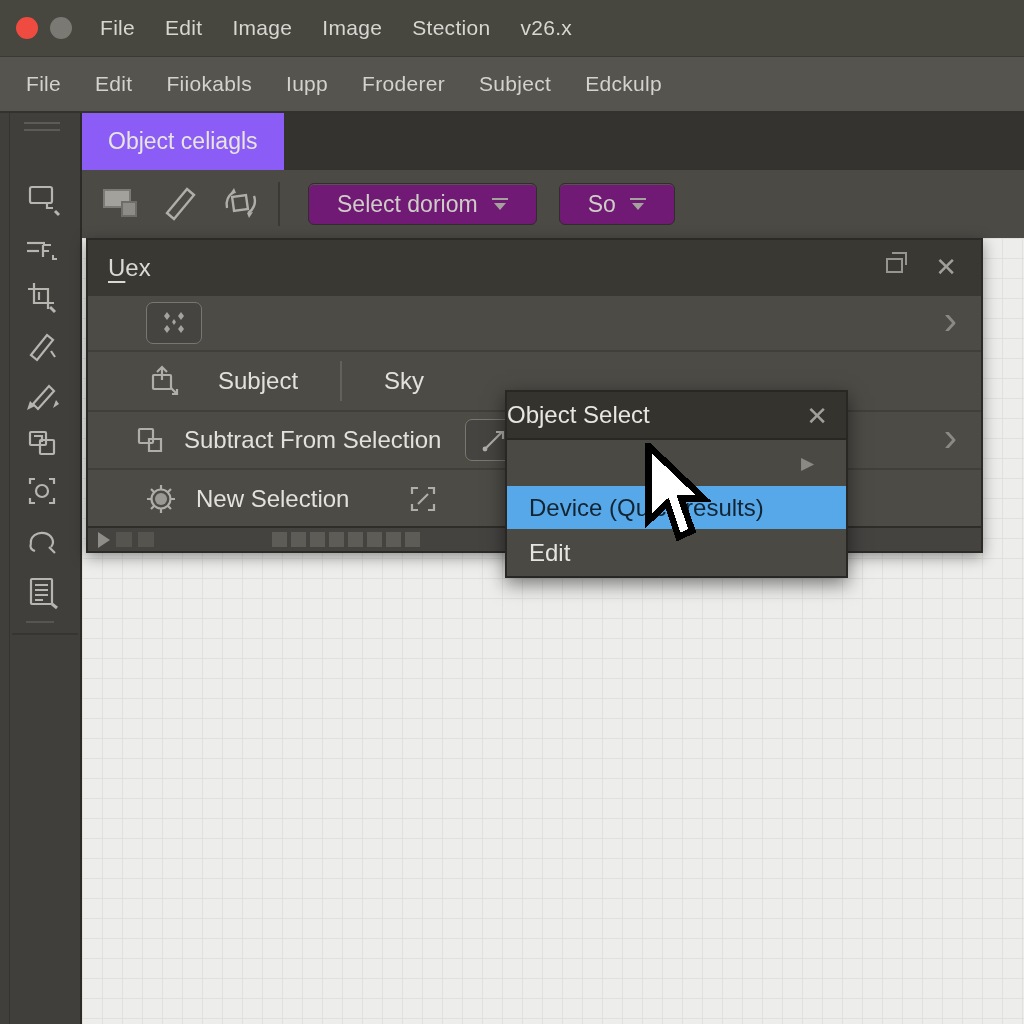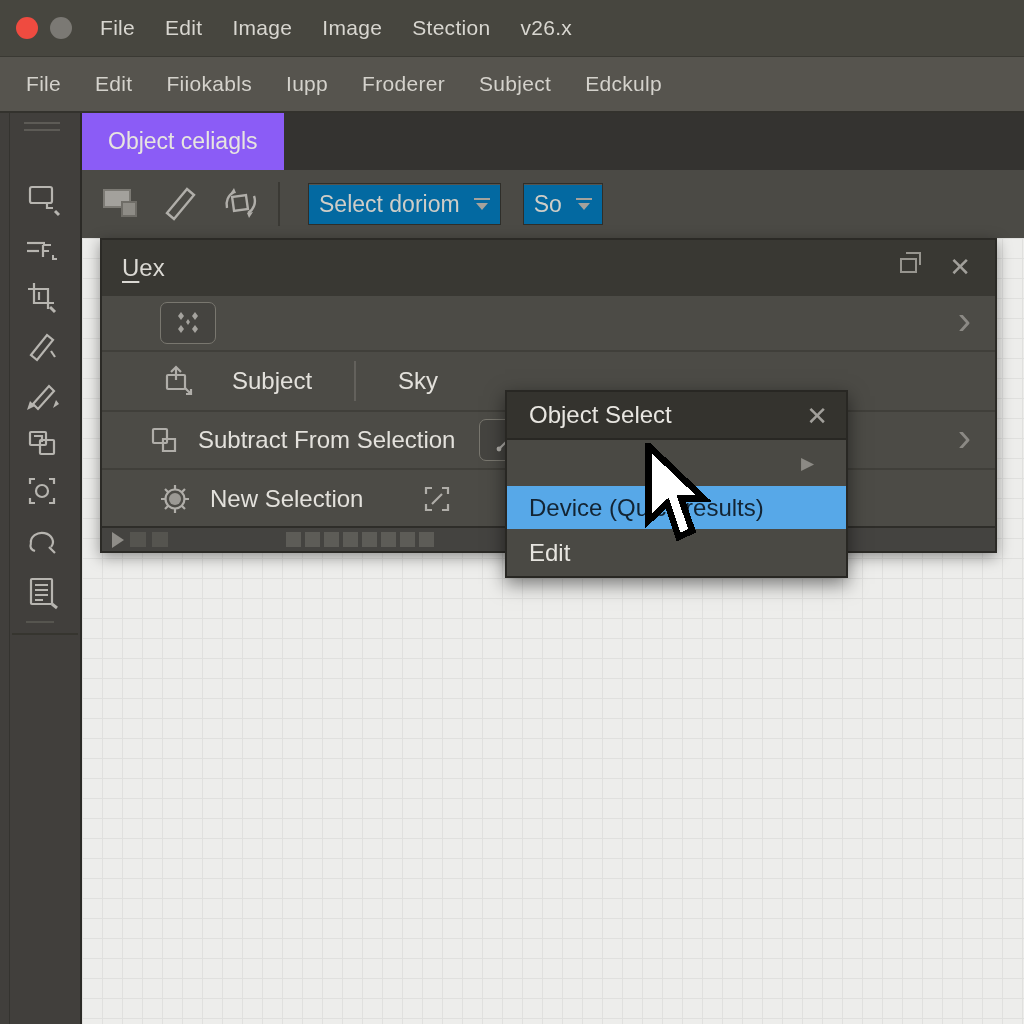--- a/index.html
+++ b/index.html
@@ -39,39 +39,39 @@
   .tab { height:57px; display:flex; align-items:center; justify-content:center;
     font-size:23px; color:#e7e5e0; padding:0 26px; }
   .tab.t1 { background:#3a3932; border-right:2px solid #2c2b27; }
   .tab.t2 { background:#8b5cf6; }
 
   
   .toolbar { position:absolute; left:82px; top:170px; width:942px; height:68px;
     background:#4b4a45; display:flex; align-items:center; }
   .toolbar svg { margin-left:16px; }
   .tb-divider { width:2px; height:44px; background:#3a3934; margin-left:16px; }
-  .dropdown { height:42px; background:#0369a1; border:1px solid #2f2e29;
-    border-radius:0; box-shadow:inset 0 1px 0 #55544e; display:flex; align-items:center;
-    color:#cfcdc7; font-size:23px; padding:0 10px; }
+  .dropdown { height:42px; background:#701a75; border:1px solid #2f2e29;
+    border-radius:6px; box-shadow:inset 0 1px 0 #55544e; display:flex; align-items:center;
+    color:#cfcdc7; font-size:23px; padding:0 28px; }
   .dd1 { margin-left:28px; min-width:182px; }
   .dd2 { margin-left:22px; min-width:74px; }
   .dd-arrow { position:relative; width:16px; height:12px; margin-left:14px; }
   .dd-arrow::before { content:""; position:absolute; left:0; top:0; width:16px; height:2px; background:#a4a29c; }
   .dd-arrow::after { content:""; position:absolute; left:2px; top:5px; border-left:6px solid transparent;
     border-right:6px solid transparent; border-top:7px solid #a4a29c; }
 
   
   .canvas { position:absolute; left:82px; top:238px; width:942px; height:786px;
     background-color:#ededeb;
     background-image:linear-gradient(#e0e0de 1px, transparent 1px),
                      linear-gradient(90deg,#e0e0de 1px, transparent 1px);
     background-size:20px 20px; }
 
   
-  .panel { position:absolute; left:100px; top:238px; width:897px; height:315px;
+  .panel { position:absolute; left:86px; top:238px; width:897px; height:315px;
     background:#4c4b46; border:2px solid #2b2a26; box-shadow:0 4px 14px rgba(0,0,0,.4); }
   .panel-header { position:relative; height:56px; background:#393833; display:flex; align-items:center; }
   .panel-title { color:#dbd9d4; font-size:24px; margin-left:20px; }
   .panel-title .key { text-decoration:underline; text-underline-offset:5px; }
   .win-restore { position:absolute; right:78px; top:18px; width:17px; height:15px;
     border:2px solid #97958f; }
   .win-restore::before { content:""; position:absolute; left:4px; top:-8px; width:13px; height:11px;
     border:2px solid #97958f; border-left:none; border-bottom:none; }
   .win-close, .popup-close { color:#a19f9a; font-size:26px; line-height:1; }
   .panel .win-close { position:absolute; right:24px; top:14px; }
@@ -99,21 +99,21 @@
     border-left:12px solid #8f8d88; margin-left:10px; }
   .strip-sq { width:16px; height:15px; background:#55544f; margin-left:6px; }
   .strip-group { display:flex; gap:4px; margin-left:118px; }
   .strip-group div { width:15px; height:15px; background:#5d5c57; }
 
   
   .popup { position:absolute; left:505px; top:390px; width:343px; height:188px;
     background:#4a4944; border:2px solid #282723; box-shadow:0 6px 18px rgba(0,0,0,.5); z-index:5; }
   .popup-header { position:relative; height:48px; background:#34332e; border-bottom:2px solid #282723;
     display:flex; align-items:center; }
-  .popup-title { color:#e8e6e1; font-size:24px; margin-left:22px; }
+  .popup-title { color:#e8e6e1; font-size:24px; }
   .popup-close { position:absolute; right:18px; top:11px; }
   .popup-item { position:relative; display:flex; align-items:center; padding-left:22px;
     color:#e6e4df; font-size:24px; }
   .pi-empty { height:46px; }
   .pi-sub { position:absolute; right:32px; color:#8b8984; font-size:17px; }
   .pi-hl { height:43px; color:#132433; }
   .pi-cloud { height:47px; }
 
   
   .cursor { position:absolute; left:641px; top:443px; z-index:9; }

